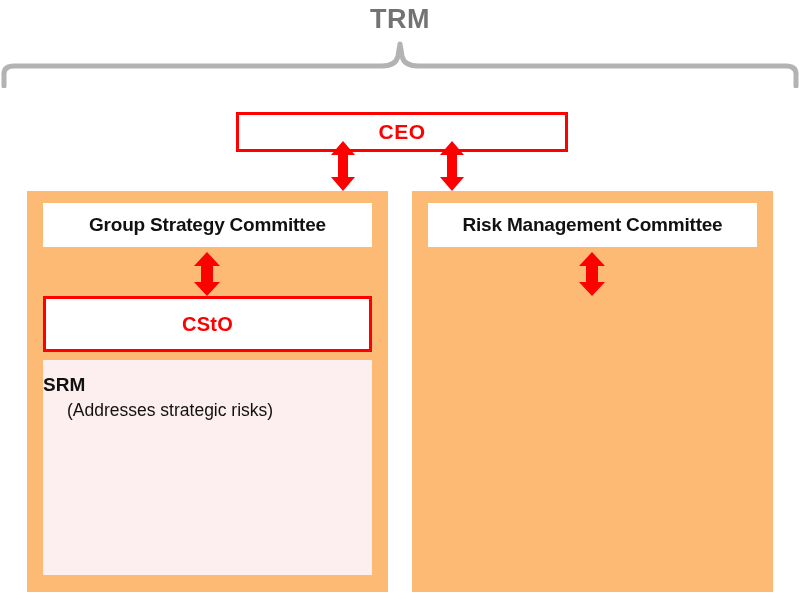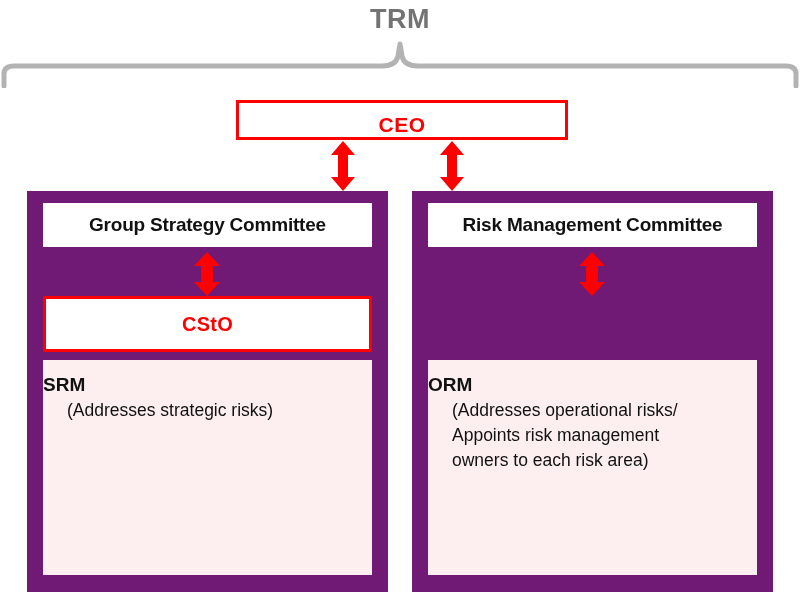--- a/index.html
+++ b/index.html
@@ -39,49 +39,49 @@
     left: 0;
     top: 40px;
     width: 800px;
     height: 48px;
   }
 
   
   .ceo-box {
     position: absolute;
     left: 236px;
-    top: 100px;
+    top: 112px;
     width: 332px;
     height: 40px;
     box-sizing: border-box;
     border: 3px solid #ff0000;
     background: #ffffff;
     display: flex;
-    align-items: flex-end;
+    align-items: center;
     justify-content: center;
   }
   .ceo-box .label {
     font-size: 21px;
     font-weight: bold;
     color: #ff0000;
     letter-spacing: 0.5px;
   }
 
   
   .vert-arrow {
     position: absolute;
     width: 26px;
   }
 
   
   .panel {
     position: absolute;
     top: 191px;
     height: 401px;
-    background: #701a75;
+    background: #fdba74;
     box-sizing: border-box;
   }
   .panel.left  { left: 27px;  width: 361px; }
   .panel.right { left: 412px; width: 361px; }
 
   
   .committee-box {
     position: absolute;
     left: 16px;
     top: 12px;
@@ -216,23 +216,15 @@
       <span class="label">Risk Management Committee</span>
     </div>
 
     <div class="inner-arrow">
       <svg width="28" height="44" viewBox="0 0 28 44" xmlns="http://www.w3.org/2000/svg">
         <polygon points="14,0 27,14 20,14 20,30 27,30 14,44 1,30 8,30 8,14 1,14" fill="#ff0000"></polygon>
       </svg>
     </div>
 
 
-    <div class="body-box">
-      <div class="heading">ORM</div>
-      <div class="desc">
-        <span class="line">(Addresses operational risks/</span>
-        <span class="line">Appoints risk management</span>
-        <span class="line">owners to each risk area)</span>
-      </div>
-    </div>
   </div>
 
 </div>
 
 </body></html>

